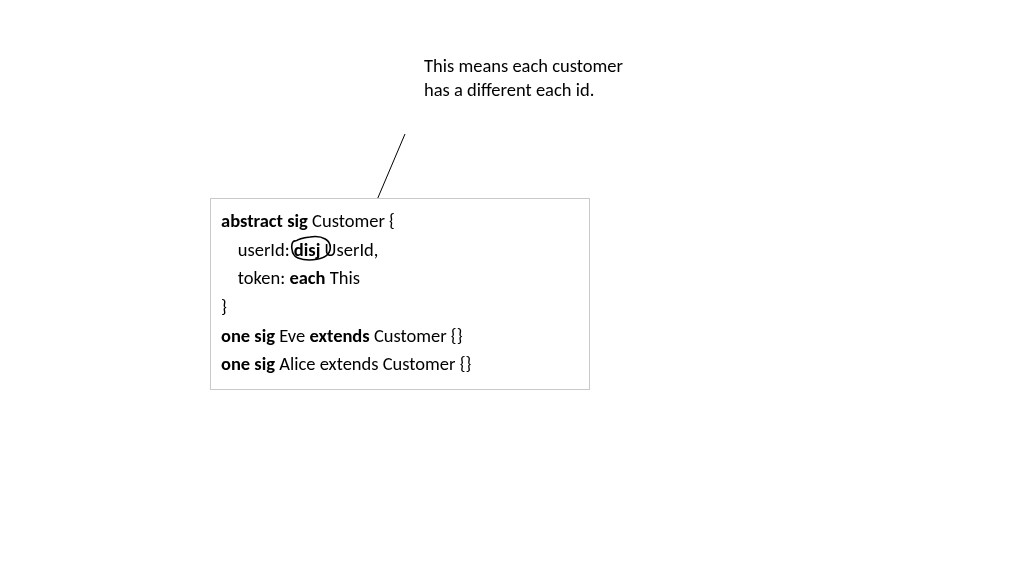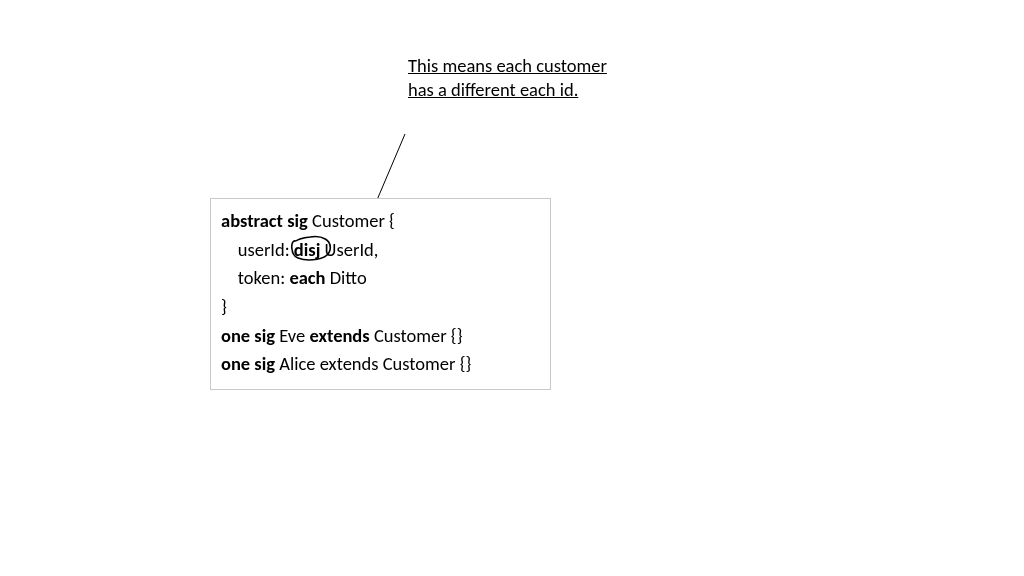--- a/index.html
+++ b/index.html
@@ -11,39 +11,38 @@
       width: 1024px;
       height: 576px;
       background: #ffffff;
       position: relative;
       font-family: Calibri, Arial, sans-serif;
       font-size: 18.5px;
       color: #000;
     }
     .annotation {
       position: absolute;
-      left: 408px;
+      left: 424px;
       top: 54px;
       width: 280px;
       line-height: 1.3;
-      text-decoration: underline;
     }
     .arrow-container {
       position: absolute;
       left: 355px;
       top: 132px;
       width: 60px;
       height: 110px;
       pointer-events: none;
     }
     .code-box {
       position: absolute;
       left: 210px;
       top: 198px;
-      width: 341px;
+      width: 380px;
       border: 1px solid #c9c9c9;
       background: #ffffff;
       padding: 8px 10px 10px 10px;
       line-height: 1.55;
     }
     .code-line {
       white-space: pre;
     }
     .bold {
       font-weight: bold;
@@ -74,17 +73,17 @@
     <line x1="50" y1="2" x2="5" y2="108" stroke="#000" stroke-width="1"></line>
     <polygon points="5,108 12,98 3,100" fill="#000"></polygon>
   </svg>
 </div>
 
 <div class="code-box">
   <div class="code-line"><span class="bold">abstract sig </span><span>Customer {</span></div>
   <div class="code-line"><span>    </span><span>userId: </span><span class="circled-wrap"><span class="bold">disj</span><svg class="circled-mark" viewBox="0 0 46 30">
           <path d="M 8 8 C 2 6, 2 22, 10 25 C 20 29, 40 27, 42 17 C 44 7, 34 2, 22 4 C 14 5, 10 6, 8 8" fill="none" stroke="#000" stroke-width="1.6"></path>
         </svg></span><span> UserId,</span></div>
-  <div class="code-line"><span>    </span><span>token: </span><span class="bold">each </span><span>Ditto</span></div>
+  <div class="code-line"><span>    </span><span>token: </span><span class="bold">each </span><span>This</span></div>
   <div class="code-line"><span>}</span></div>
   <div class="code-line"><span class="bold">one sig </span><span>Eve </span><span class="bold">extends </span><span>Customer {}</span></div>
   <div class="code-line"><span class="bold">one sig </span><span>Alice extends Customer {}</span></div>
 </div>
 
 </body></html>

